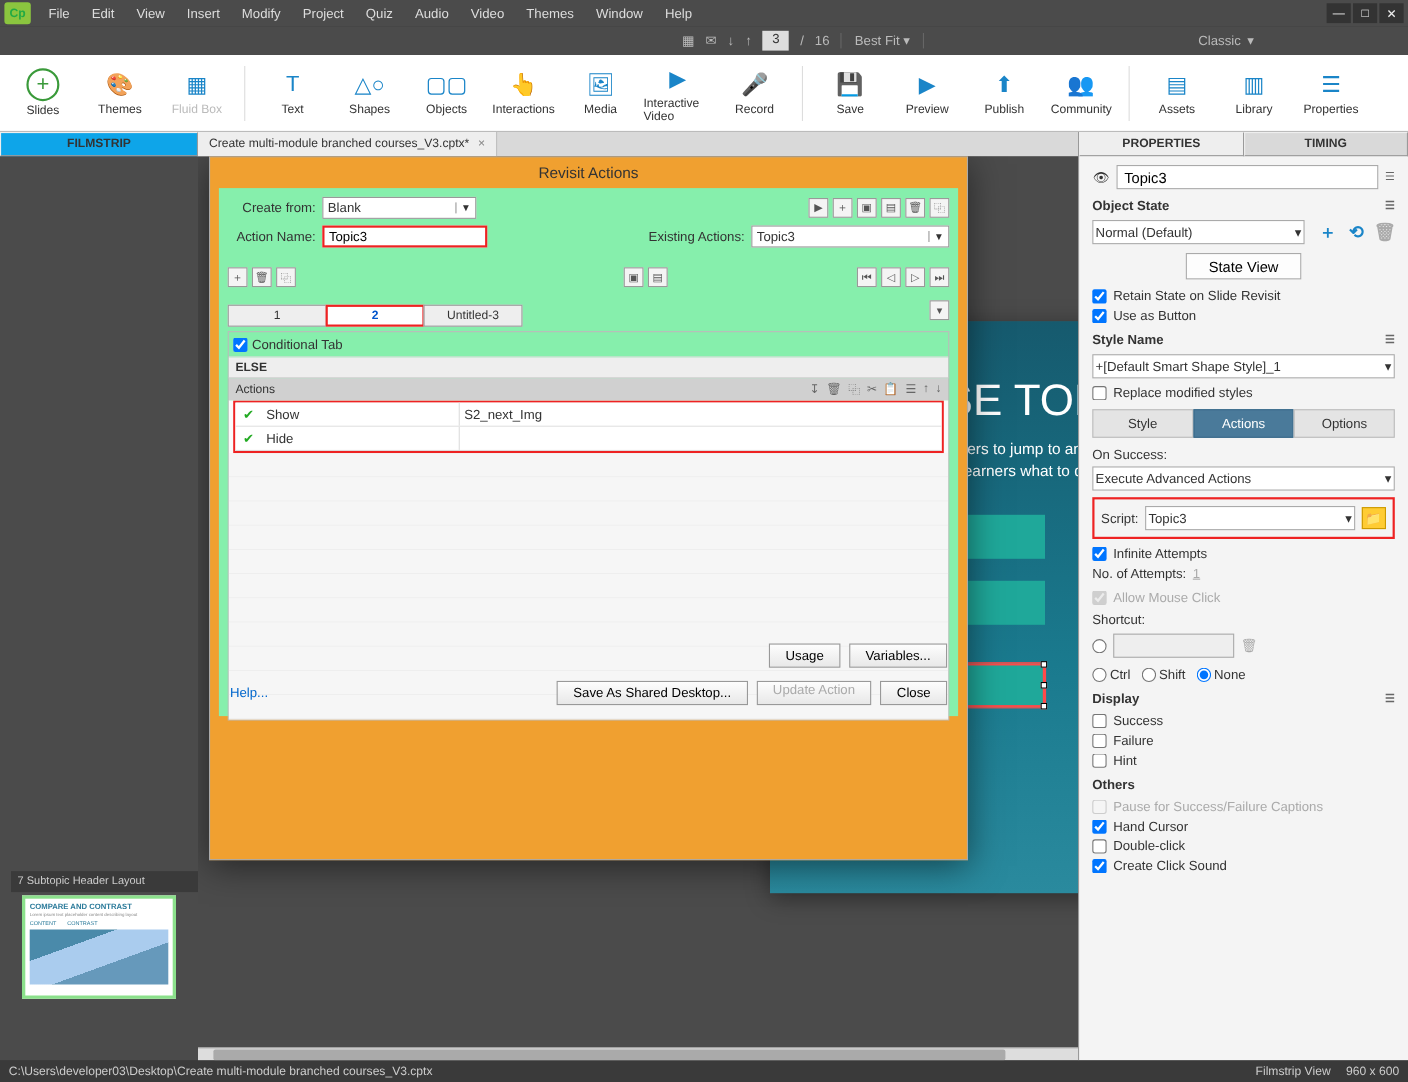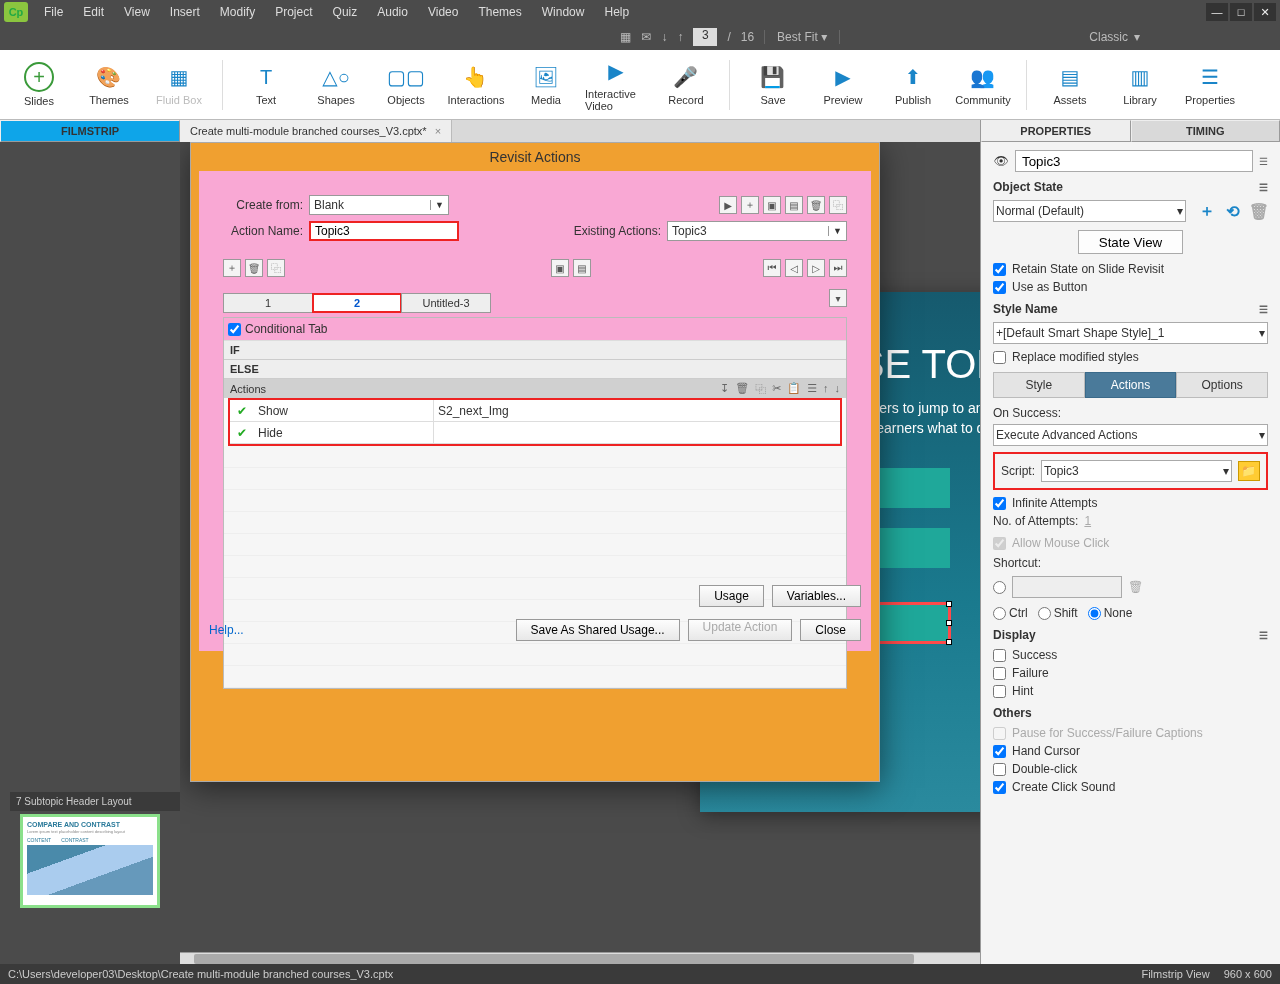--- a/index.html
+++ b/index.html
@@ -52,21 +52,21 @@
 .slide { position: absolute; left: 520px; top: 150px; width: 660px; height: 520px; background: linear-gradient(180deg, #165a6e, #1a7a8e 60%, #2a8a9e); color: #fff; padding: 50px 40px; box-shadow: 0 4px 20px rgba(0,0,0,0.4);}
 .slide h1 { font-size: 40px; font-weight: 300; margin-bottom: 12px;}
 .slide p { font-size: 14px; line-height: 1.4; max-width: 400px; margin-bottom: 30px;}
 .topic-btn { width: 210px; height: 40px; background: #1fa89a; color: #fff; display: flex; align-items: center; justify-content: center; font-size: 15px; margin-bottom: 20px; letter-spacing: 1px;}
 .topic-btn.selected { border: 2px solid #ff4a4a; box-shadow: 0 0 0 1px #ff4a4a; position: relative;}
 .sel-handle { position: absolute; width: 6px; height: 6px; background: #fff; border: 1px solid #000;}
 
 
 .dialog { position: absolute; left: 10px; top: 0px; width: 690px; height: 640px; background: #f0a030; border: 1px solid #aaa; box-shadow: 0 6px 30px rgba(0,0,0,0.5); z-index: 100;}
 .dialog .dlg-title { text-align: center; padding: 6px; font-size: 14px; color: #333;}
-.dialog .dlg-body { background: #f9a8d4; margin: 0 8px 8px 8px; height: 480px; padding: 24px; position: relative;}
+.dialog .dlg-body { background: #86efac; margin: 0 8px 8px 8px; height: 480px; padding: 8px; position: relative;}
 .dlg-row { display: flex; align-items: center; margin-bottom: 6px; gap: 6px;}
 .dlg-row label { font-size: 12px; width: 80px; text-align: right;}
 .dlg-select, .dlg-input { height: 20px; border: 1px solid #999; background: #fff; padding: 0 4px; font-size: 12px;}
 .dlg-select { display: flex; align-items: center; justify-content: space-between;}
 .dlg-select .arr { font-size: 9px; color: #333; border-left: 1px solid #999; padding-left: 4px;}
 .redbox { border: 2px solid #e22 !important; }
 .icon-row { display: flex; gap: 4px; }
 .icon-btn { width: 18px; height: 18px; border: 1px solid #999; background: #f4f4f4; display: flex; align-items: center; justify-content: center; font-size: 10px; color: #555;}
 
 .action-tabs { display: flex; margin-top: 10px;}
@@ -340,21 +340,20 @@
             <div class="action-tabs-more">
                 <div class="icon-btn">▾</div>
               </div>
           </div>
 
           <div class="cond-area">
             <div class="cond-check">
               <input type="checkbox" checked="" style="">
               <span>Conditional Tab</span>
             </div>
-            <div class="cond-hdr">IF</div>
             <div class="cond-hdr">ELSE</div>
             <div class="actions-hdr">
               <span>Actions</span>
               <div class="tools">
                 <span>↧</span>
                 <span>🗑</span>
                 <span>⿻</span>
                 <span>✂</span>
                 <span>📋</span>
                 <span>☰</span>
@@ -386,21 +385,21 @@
               <div class="act-empty"></div>
                 <div class="act-empty"></div>
             </div>
           </div>
 
           <div class="dlg-btns" style="bottom:44px">
             <button>Usage</button>
             <button>Variables...</button>
           </div>
           <div class="dlg-btns">
-            <button>Save As Shared Usage...</button>
+            <button>Save As Shared Desktop...</button>
             <div class="btn disabled">Update Action</div>
             <button>Close</button>
           </div>
           <div class="dlg-help">Help...</div>
         </div>
       </div>
     </div>
     <div class="hscroll">
         <div class="thumb-bar"></div>
       </div>

